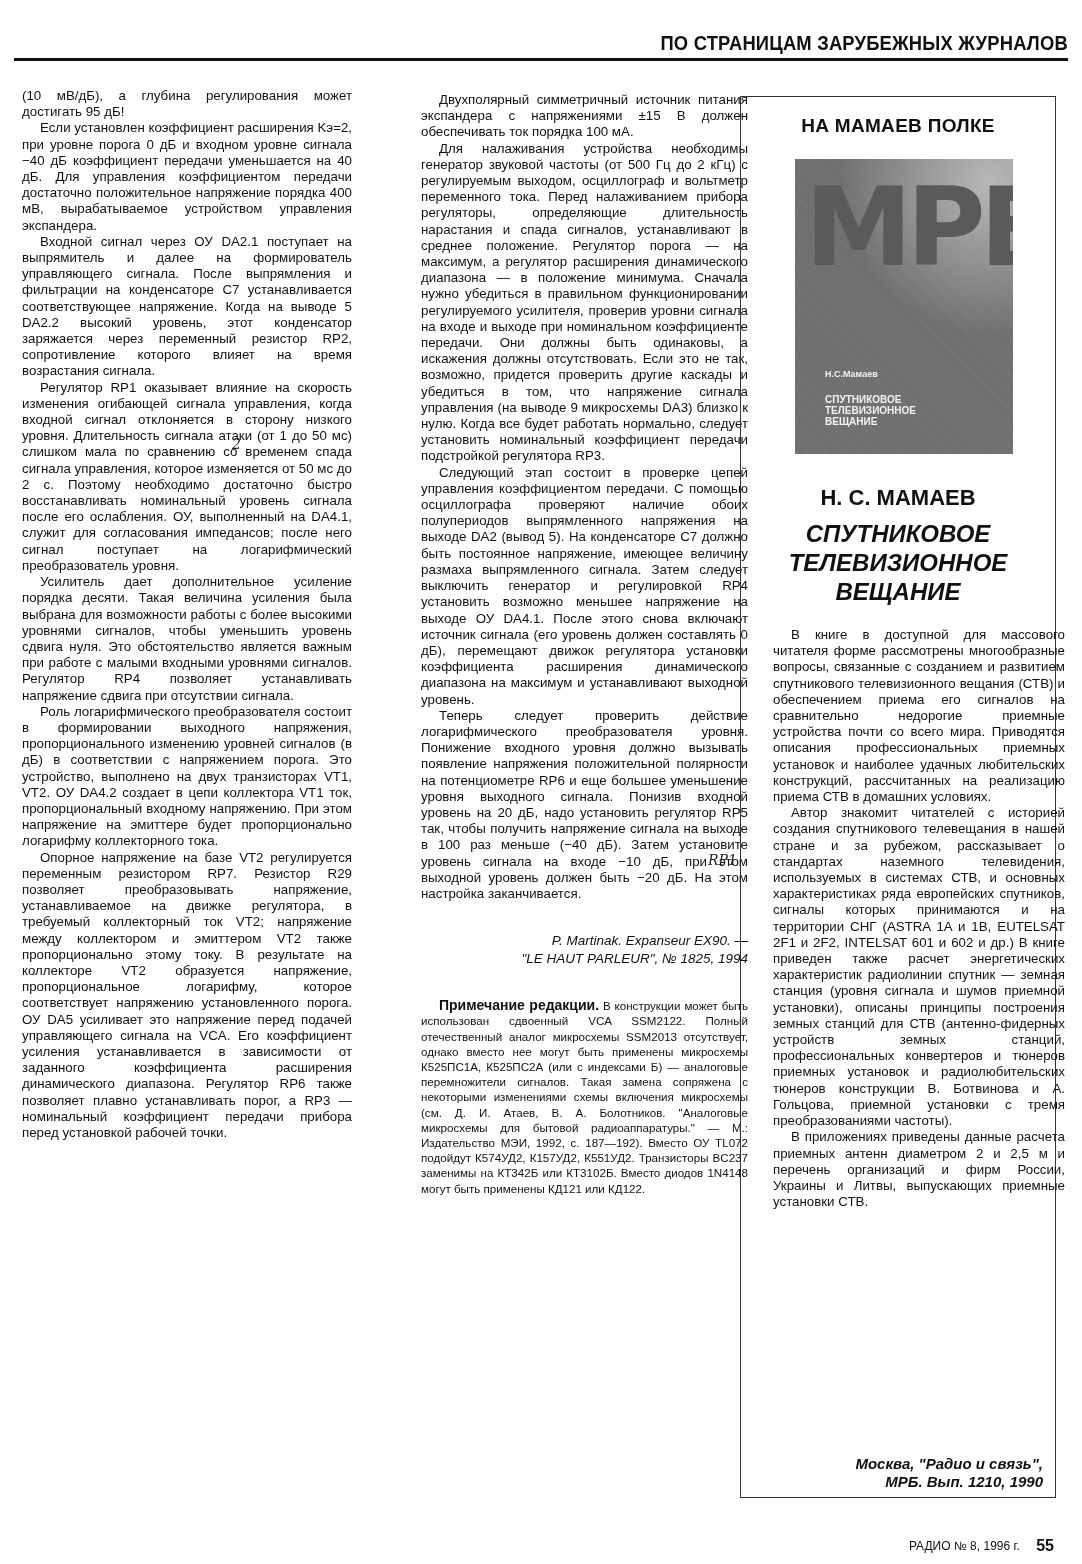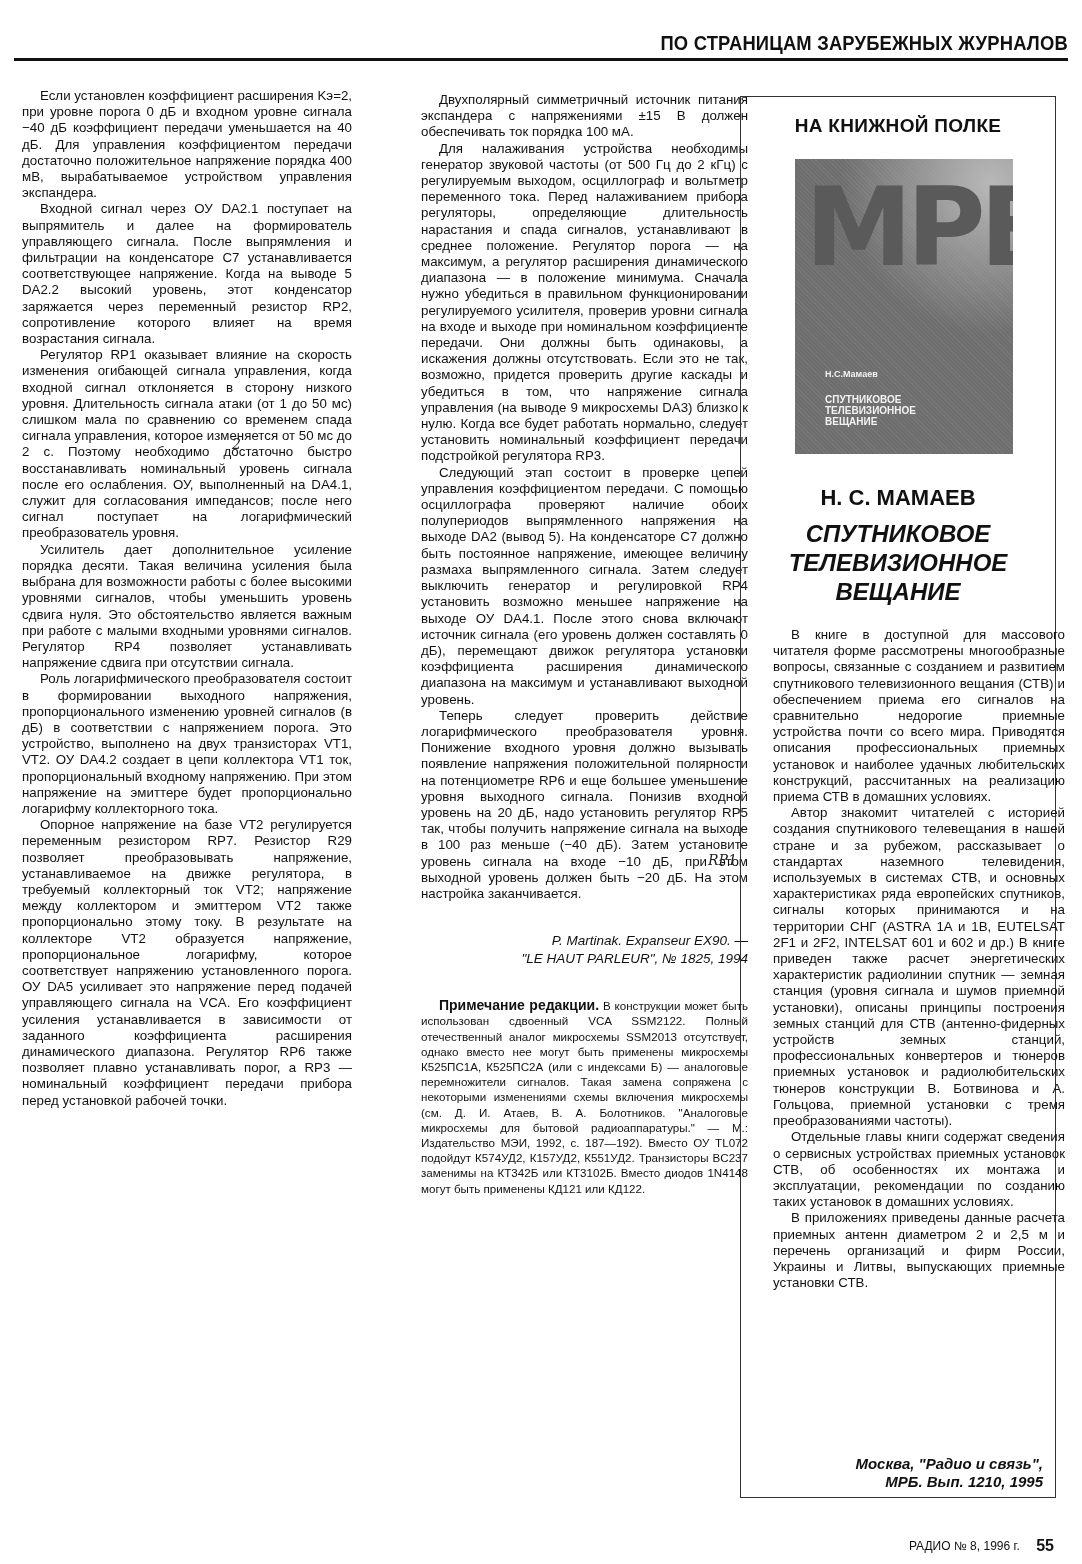--- a/index.html
+++ b/index.html
@@ -92,20 +92,21 @@
 </style>
 </head>
 <body>
 
 <div class="header">
   <span class="header-title">ПО СТРАНИЦАМ ЗАРУБЕЖНЫХ ЖУРНАЛОВ</span>
 </div>
 <div class="header-rule"></div>
 
 <div class="col col-1">
+  <p class="noindent">(10 мВ/дБ), а глубина регулирования может достигать 95 дБ!</p>
   <p>Если установлен коэффициент расширения Kэ=2, при уровне порога 0 дБ и входном уровне сигнала −40 дБ коэффициент передачи уменьшается на 40 дБ. Для управления коэффициентом передачи достаточно положительное напряжение порядка 400 мВ, вырабатываемое устройством управления экспандера.</p>
   <p>Входной сигнал через ОУ DA2.1 поступает на выпрямитель и далее на формирователь управляющего сигнала. После выпрямления и фильтрации на конденсаторе C7 устанавливается соответствующее напряжение. Когда на выводе 5 DA2.2 высокий уровень, этот конденсатор заряжается через переменный резистор RP2, сопротивление которого влияет на время возрастания сигнала.</p>
   <p>Регулятор RP1 оказывает влияние на скорость изменения огибающей сигнала управления, когда входной сигнал отклоняется в сторону низкого уровня. Длительность сигнала атаки (от 1 до 50 мс) слишком мала по сравнению со временем спада сигнала управления, которое изменяется от 50 мс до 2 с. Поэтому необходимо достаточно быстро восстанавливать номинальный уровень сигнала после его ослабления. ОУ, выполненный на DA4.1, служит для согласования импедансов; после него сигнал поступает на логарифмический преобразователь уровня.</p>
   <p>Усилитель дает дополнительное усиление порядка десяти. Такая величина усиления была выбрана для возможности работы с более высокими уровнями сигналов, чтобы уменьшить уровень сдвига нуля. Это обстоятельство является важным при работе с малыми входными уровнями сигналов. Регулятор RP4 позволяет устанавливать напряжение сдвига при отсутствии сигнала.</p>
   <p>Роль логарифмического преобразователя состоит в формировании выходного напряжения, пропорционального изменению уровней сигналов (в дБ) в соответствии с напряжением порога. Это устройство, выполнено на двух транзисторах VT1, VT2. ОУ DA4.2 создает в цепи коллектора VT1 ток, пропорциональный входному напряжению. При этом напряжение на эмиттере будет пропорционально логарифму коллекторного тока.</p>
   <p>Опорное напряжение на базе VT2 регулируется переменным резистором RP7. Резистор R29 позволяет преобразовывать напряжение, устанавливаемое на движке регулятора, в требуемый коллекторный ток VT2; напряжение между коллектором и эмиттером VT2 также пропорционально этому току. В результате на коллекторе VT2 образуется напряжение, пропорциональное логарифму, которое соответствует напряжению установленного порога. ОУ DA5 усиливает это напряжение перед подачей управляющего сигнала на VCA. Его коэффициент усиления устанавливается в зависимости от заданного коэффициента расширения динамического диапазона. Регулятор RP6 также позволяет плавно устанавливать порог, а RP3 — номинальный коэффициент передачи прибора перед установкой рабочей точки.</p>
 </div>
 
 <div class="col col-2">
   <p>Двухполярный симметричный источник питания экспандера с напряжениями ±15 В должен обеспечивать ток порядка 100 мА.</p>
@@ -119,42 +120,41 @@
   <div class="note">
     <p><span class="note-title">Примечание редакции.</span>
     <span>В конструкции может быть использован сдвоенный VCA SSM2122. Полный отечественный аналог микросхемы SSM2013 отсутствует, однако вместо нее могут быть применены микросхемы К525ПС1А, К525ПС2А (или с индексами Б) — аналоговые перемножители сигналов. Такая замена сопряжена с некоторыми изменениями схемы включения микросхемы (см. Д. И. Атаев, В. А. Болотников. "Аналоговые микросхемы для бытовой радиоаппаратуры." — М.: Издательство МЭИ, 1992, с. 187—192). Вместо ОУ TL072 подойдут К574УД2, К157УД2, К551УД2. Транзисторы BC237 заменимы на КТ342Б или КТ3102Б. Вместо диодов 1N4148 могут быть применены КД121 или КД122.</span></p>
   </div>
 </div>
 
 <span class="handwritten" style="left:232px; top:436px;">2</span>
 <span class="handwritten" style="left:708px; top:852px;">RP1</span>
 
 <div class="box">
-  <div class="box-title">НА КНИЖНОЙ ПОЛКЕ</div>
+  <div class="box-title">НА МАМАЕВ ПОЛКЕ</div>
   <div class="cover">
     <div class="cover-logo">МРБ</div>
     <div class="cover-author">Н.С.Мамаев</div>
     <div class="cover-title">СПУТНИКОВОЕ
 ТЕЛЕВИЗИОННОЕ
 ВЕЩАНИЕ</div>
   </div>
   <div class="book-author">Н. С. МАМАЕВ</div>
   <div class="book-title">
     <div>СПУТНИКОВОЕ</div>
     <div>ТЕЛЕВИЗИОННОЕ</div>
     <div>ВЕЩАНИЕ</div>
   </div>
   <div class="box-text">
     <p>В книге в доступной для массового читателя форме рассмотрены многообразные вопросы, связанные с созданием и развитием спутникового телевизионного вещания (СТВ) и обеспечением приема его сигналов на сравнительно недорогие приемные устройства почти со всего мира. Приводятся описания профессиональных приемных установок и наиболее удачных любительских конструкций, рассчитанных на реализацию приема СТВ в домашних условиях.</p>
     <p>Автор знакомит читателей с историей создания спутникового телевещания в нашей стране и за рубежом, рассказывает о стандартах наземного телевидения, используемых в системах СТВ, и основных характеристиках ряда европейских спутников, сигналы которых принимаются и на территории СНГ (ASTRA 1A и 1B, EUTELSAT 2F1 и 2F2, INTELSAT 601 и 602 и др.) В книге приведен также расчет энергетических характеристик радиолинии спутник — земная станция (уровня сигнала и шумов приемной установки), описаны принципы построения земных станций для СТВ (антенно-фидерных устройств земных станций, профессиональных конвертеров и тюнеров приемных установок и радиолюбительских тюнеров конструкции В. Ботвинова и А. Гольцова, приемной установки с тремя преобразованиями частоты).</p>
-    <p>Отдельные главы книги содержат сведения о сервисных устройствах приемных установок СТВ, об особенностях их монтажа и эксплуатации, рекомендации по созданию таких установок в домашних условиях.</p>
     <p>В приложениях приведены данные расчета приемных антенн диаметром 2 и 2,5 м и перечень организаций и фирм России, Украины и Литвы, выпускающих приемные установки СТВ.</p>
   </div>
   <div class="publisher">
     <div>Москва, "Радио и связь",</div>
-    <div>МРБ. Вып. 1210, 1995</div>
+    <div>МРБ. Вып. 1210, 1990</div>
   </div>
 </div>
 
 <div class="footer">
   <span class="footer-issue">РАДИО № 8, 1996 г.</span>
   <span class="footer-page">55</span>
 </div>
 
 </body></html>

